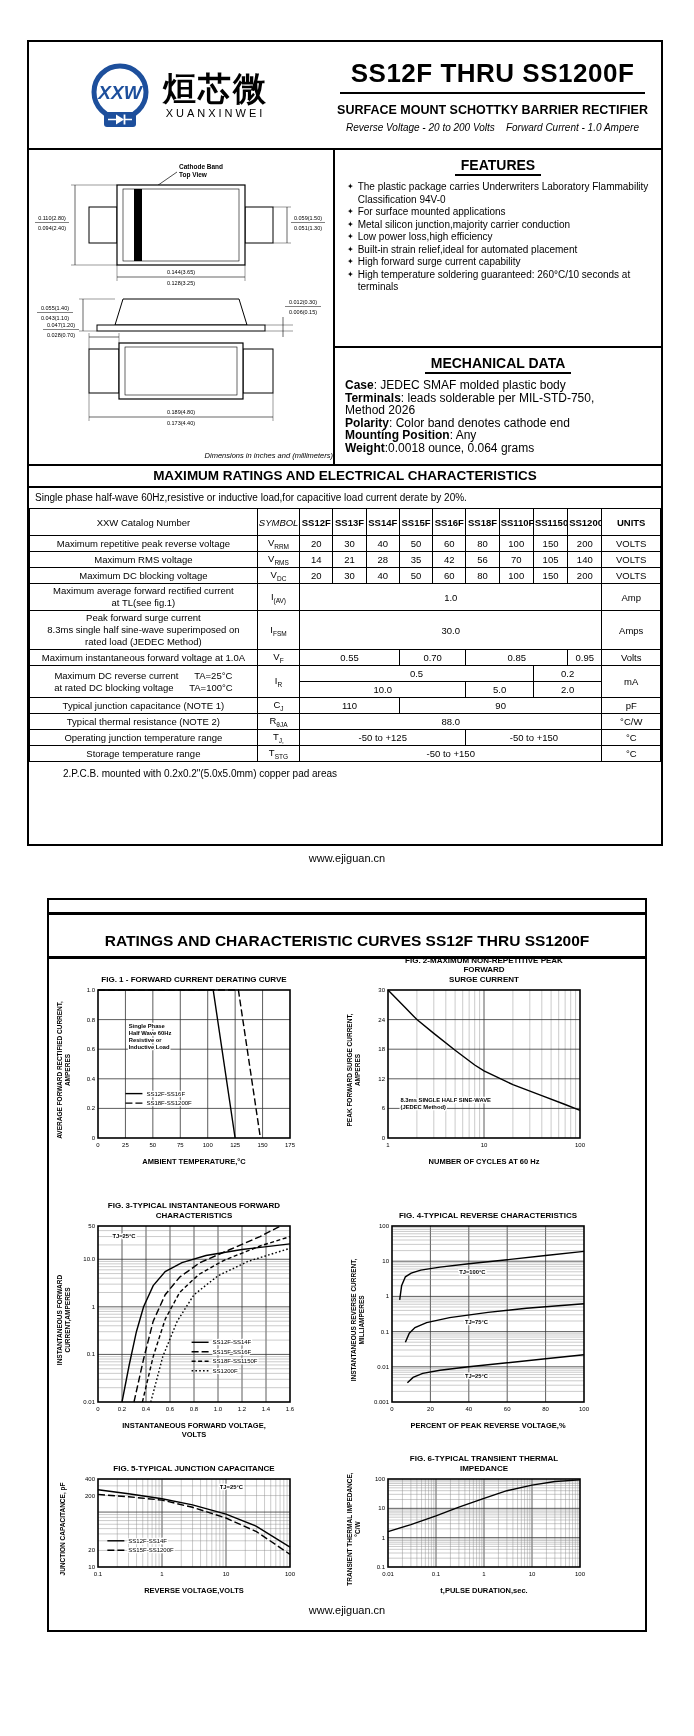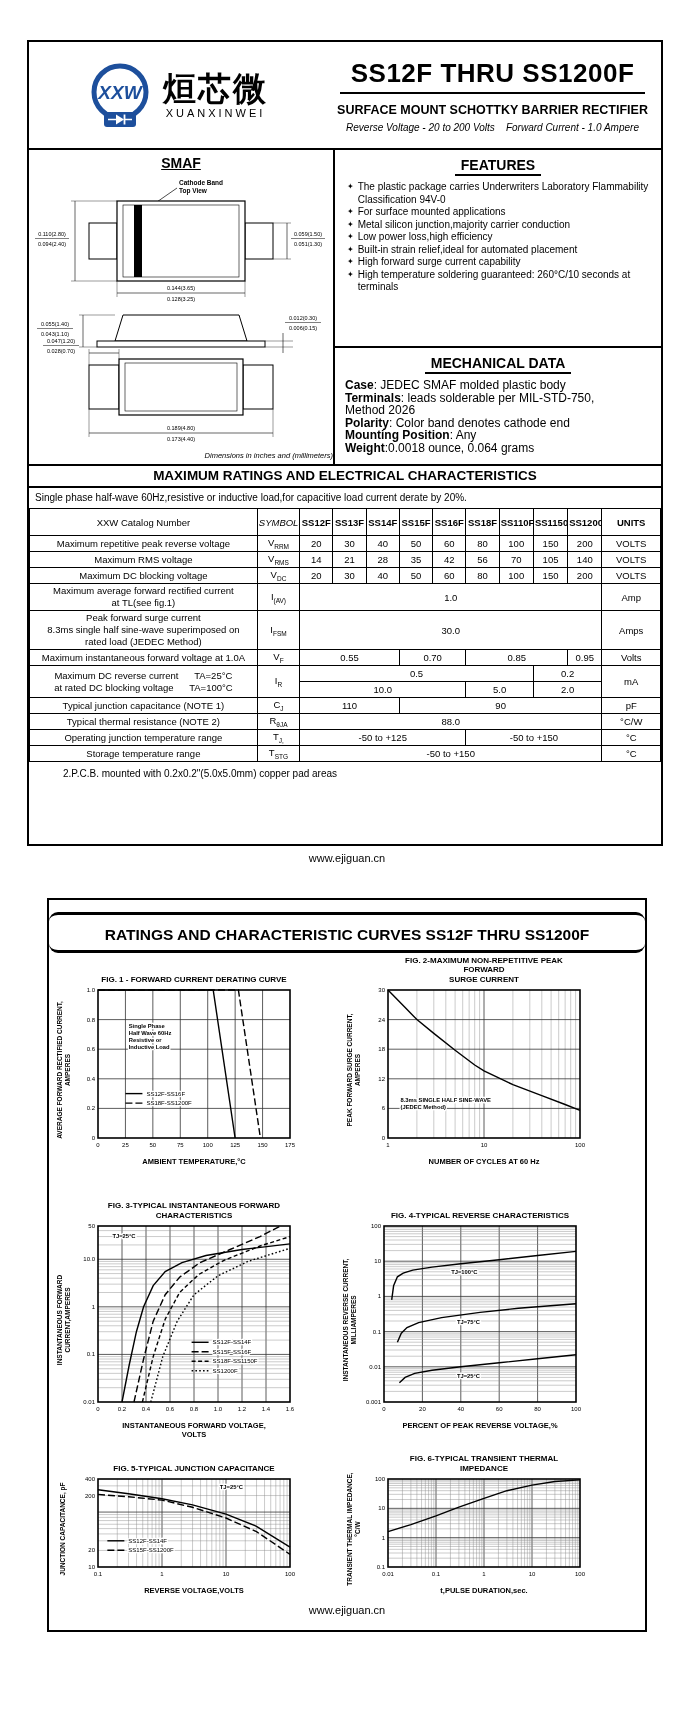--- a/index.html
+++ b/index.html
@@ -40,21 +40,21 @@
   td.tc-hd{font-weight:bold;font-size:8px;padding:0;}
   td.tc-symh{font-style:italic;font-size:7.5px;padding:0;}
   td.tc-sym sub{font-size:6.5px;}
   td.tc-unit{font-size:9px;}
   .notes{font-size:10px;line-height:14px;padding:5px 8px;}
   .notes .n2{padding-left:26px;}
   .footer1{position:absolute;left:0;top:852px;width:100%;text-align:center;font-size:11px;}
   .footer2{position:absolute;left:0;bottom:14px;width:100%;text-align:center;font-size:11px;}
   
   .p2{position:absolute;left:47px;top:898px;width:600px;height:734px;border:2px solid #000;box-sizing:border-box;background:#fff;}
-  .p2-titlebar{margin:12px 0 0;border-top:3px solid #000;border-bottom:3px solid #000;text-align:center;font-weight:bold;font-size:15.5px;padding:11px 0 6px;border-radius:9px;}
+  .p2-titlebar{margin:12px 0 0;border-top:3px solid #000;border-bottom:3px solid #000;text-align:center;font-weight:bold;font-size:15.5px;padding:17px 0 6px;}
   .fig{position:absolute;}
   .fig-title{height:20px;margin-left:43px;width:192px;text-align:center;font-weight:bold;font-size:8px;line-height:9.5px;white-space:pre-line;display:flex;align-items:flex-end;justify-content:center;}
   .fig-body{display:flex;align-items:flex-start;}
   .ylab{flex:0 0 16px;position:relative;align-self:stretch;}
   .ylab-inner{position:absolute;left:50%;top:50%;transform:translate(-50%,-50%) rotate(-90deg);width:200px;text-align:center;font-weight:bold;font-size:6.5px;line-height:7.5px;white-space:pre-line;}
   .fig-xlab{margin-left:43px;width:192px;text-align:center;font-weight:bold;font-size:7.5px;line-height:9px;white-space:pre-line;margin-top:1px;}
   svg text{font-family:"Liberation Sans",sans-serif;}
   .pkg-svg .dim{font-size:5.5px;fill:#000;}
   .pkg-svg .co{font-size:6.5px;font-weight:bold;fill:#000;}
 </style>
@@ -86,21 +86,20 @@
       <div class="title-area">
         <div class="main-title">SS12F THRU SS1200F</div>
         <div class="title-rule"></div>
         <div class="subtitle">SURFACE MOUNT SCHOTTKY BARRIER RECTIFIER</div>
         <div class="tagline">Reverse Voltage - 20 to 200 Volts    Forward Current - 1.0 Ampere</div>
       </div>
     </div>
 
     <div class="p1-mid">
       <div class="pkg-col">
-        <div class="pkg-title">SMAF</div>
         <svg class="pkg-svg" width="300" height="272" viewBox="0 0 300 272">
 
           <text class="co" x="148" y="12">Cathode Band</text>
           <text class="co" x="148" y="20">Top View</text>
           <line x1="146" y1="15" x2="110" y2="40" stroke="#000" stroke-width="0.7"></line>
 
           <g>
             <rect x="58" y="50" width="28" height="36" fill="#fff" stroke="#000" stroke-width="1"></rect>
             <rect x="214" y="50" width="28" height="36" fill="#fff" stroke="#000" stroke-width="1"></rect>
             <rect x="86" y="28" width="128" height="80" fill="#fff" stroke="#000" stroke-width="1.2"></rect>
@@ -540,21 +539,21 @@
                 <text x="114.6" y="137.273113694027" font-size="6" text-anchor="start" fill="#000" stroke="#fff" stroke-width="2.5" paint-order="stroke">SS18F-SS1150F</text>
                 <line x1="93.6" y1="144.773113694027" x2="110.6" y2="144.773113694027" stroke="#000" stroke-width="1.4" stroke-dasharray="1.6,2.2"></line>
                 <text x="114.6" y="146.773113694027" font-size="6" text-anchor="start" fill="#000" stroke="#fff" stroke-width="2.5" paint-order="stroke">SS1200F</text>
               </g>
             </svg></div>
       </div>
       <div class="fig-xlab">INSTANTANEOUS FORWARD VOLTAGE,
 VOLTS</div>
     </div>
 
-    <div class="fig" style="left:292px;top:300px;width:298px;">
+    <div class="fig" style="left:300px;top:300px;width:298px;">
       <div class="fig-title">FIG. 4-TYPICAL REVERSE CHARACTERISTICS</div>
       <div class="fig-body">
         <div class="ylab">
             <div class="ylab-inner">INSTANTANEOUS REVERSE CURRENT,
 MILLIAMPERES</div>
           </div>
         <div class="fig-svg-wrap"><svg width="229" height="196">
               <g transform="translate(27,6)">
                 <line x1="38.400000000000006" y1="0" x2="38.400000000000006" y2="176" stroke="#333" stroke-width="0.8"></line>
                 <line x1="76.80000000000001" y1="0" x2="76.80000000000001" y2="176" stroke="#333" stroke-width="0.8"></line>

